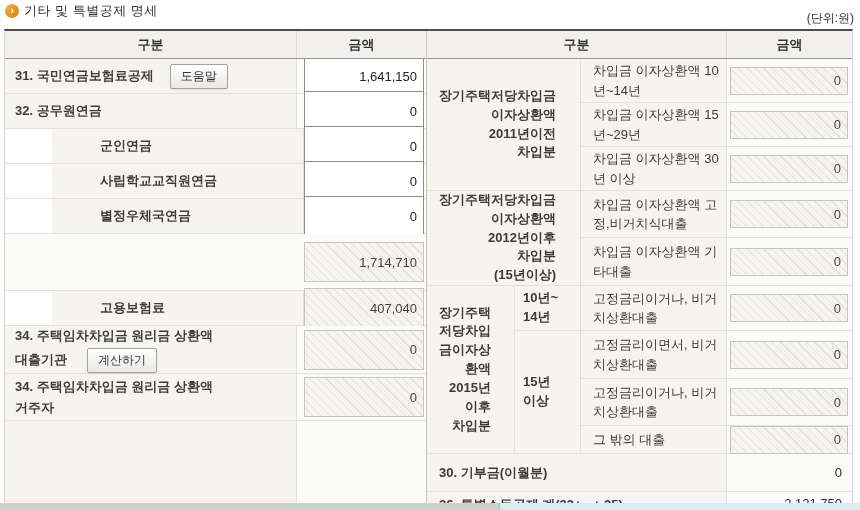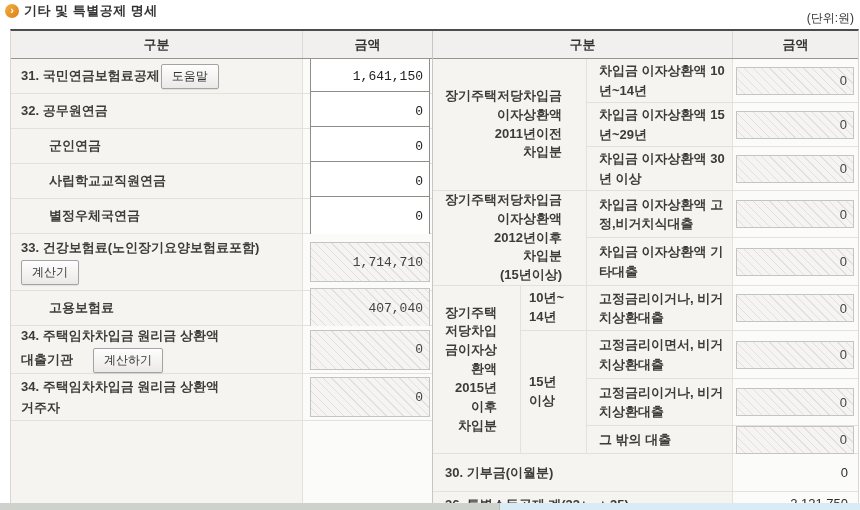--- a/index.html
+++ b/index.html
@@ -9,74 +9,74 @@
     font-size:13px; color:#3d3b38; background:#ffffff; position:relative;
   }
   
   .title-bar { position:absolute; top:2px; left:5px; right:6px;
     display:flex; justify-content:space-between; align-items:flex-start; }
   .title-left { display:flex; align-items:center; gap:5px; }
   .bullet { width:14px; height:14px; border-radius:50%;
     background:linear-gradient(135deg,#f2b13f,#dd7f1a);
     color:#fff; font-weight:bold; font-size:11px; line-height:13px;
     text-align:center; display:inline-block; }
-  .page-title { font-weight:bold; font-size:13px; color:#333; letter-spacing:0.5px; }
+  .page-title { font-weight:normal; font-size:13px; color:#333; letter-spacing:0.5px; }
   .unit-label { font-size:12px; color:#333; padding-top:8px; }
 
   
-  .tbl { position:absolute; left:10px; top:29px; width:849px; height:474px;
+  .tbl { position:absolute; left:4px; top:29px; width:849px; height:474px;
     border-top:2px solid #4c4c4c; border-left:1px solid #d9d6d2; border-right:1px solid #d9d6d2;
     display:flex; overflow:hidden; background:#fff; }
   .half { display:flex; flex-direction:column; overflow:hidden; }
   .half.left  { width:422px; border-right:1px solid #c9c6c2; }
   .half.right { flex:1; }
 
   .hdr { height:28px; flex:0 0 28px; display:flex; background:#f1f0ee;
     border-bottom:1px solid #98948f; font-weight:bold; color:#333; }
   .hdr .hcell { display:flex; align-items:center; justify-content:center; }
   .hdr .hcat-l { width:292px; border-right:1px solid #dcd9d5; }
   .hdr .hcat-r { width:300px; border-right:1px solid #dcd9d5; }
   .hdr .hamt { flex:1; }
 
   
   .lbody { display:flex; flex-direction:column; flex:1; overflow:hidden; }
   .lrow { display:flex; border-bottom:1px solid #e4e1dd; }
   .lrow.filler { flex:1; border-bottom:none; }
   .lcat { width:292px; background:#f5f4f1; border-right:1px solid #e4e1dd;
     padding-left:10px; display:flex; align-items:center; font-weight:bold; color:#3e3c39; }
-  .lcat.indent { padding-left:38px; }
+  .lcat.indent { padding-left:48px;margin-left:47px; }
   .lcat.multi { flex-direction:column; align-items:flex-start; justify-content:center; gap:3px; }
   .lcat .line { display:flex; align-items:center; gap:8px; }
   .lamt { flex:1; background:#fbfbf9; display:flex; align-items:center;
     justify-content:flex-end; padding-right:2px; }
 
   
   .inp { width:120px; height:28px; border:1px solid #8f8d8a; background:#fff;
     text-align:right; padding:0 6px; font-size:13px; color:#222;
     font-family:"Liberation Sans","DejaVu Sans",sans-serif; }
-  .inp.small { height:40px;font-family:Liberation Mono, monospace; }
+  .inp.small { height:40px; }
   .inp.ro { border:1px solid #c6c4c1; color:#45433f;
     background:repeating-linear-gradient(45deg,#f5f4f2 0px,#f5f4f2 5px,#e2e0dd 5px,#e2e0dd 6px); }
 
   .btn { border:1px solid #a3a3a3; background:linear-gradient(#fefefe,#ebe9e7);
-    padding:3px 10px; font-size:12px; color:#333; border-radius:2px; margin-left:1px;
+    padding:3px 10px; font-size:12px; color:#333; border-radius:2px; margin-left:16px;
     font-family:"Liberation Sans","DejaVu Sans",sans-serif; cursor:pointer;
     box-shadow:0 1px 1px rgba(0,0,0,0.08); }
 
   
   .rgrid { display:grid; flex:1; overflow:hidden;
     grid-template-columns:88px 66px 146px 1fr;
     grid-template-rows:44px 44px 44px 47px 48px 45px 48px 47px 28px 38px 35px; }
   .rcell { border-bottom:1px solid #e4e1dd; border-right:1px solid #e4e1dd; }
   .rgroup { background:#f5f4f1; display:flex; align-items:center;
     padding-left:12px; font-weight:bold; white-space:pre-line; line-height:1.45;text-align:right; }
   .rperiod { background:#f5f4f1; display:flex; align-items:center;
     padding-left:8px; font-weight:bold; white-space:pre-line; line-height:1.45; }
   .rsub { background:#f5f4f1; display:flex; align-items:center; padding:0 6px 0 12px;
-    font-weight:bold; word-break:break-all; line-height:1.5; }
+    font-weight:normal; word-break:break-all; line-height:1.5; }
   .ramt { background:#fbfbf9; display:flex; align-items:center;
     justify-content:flex-end; padding-right:4px; border-right:none; }
   .rsum-label { background:#f5f4f1; display:flex; align-items:center; padding-left:12px;
     font-weight:bold; grid-column:1/4; }
   .rsum-val { background:#fbfbf9; display:flex; align-items:center;
     justify-content:flex-end; padding-right:10px; border-right:none; color:#2e2c2a; }
   .top-align { align-items:flex-start; padding-top:4px; }
 
   
   .hscroll { position:absolute; left:0; bottom:0; width:860px; height:7px;
@@ -136,26 +136,20 @@
       </div>
 
       <div class="lrow" style="height:35px">
         <div class="lcat indent">별정우체국연금</div>
         <div class="lamt">
           <input class="inp small" value="0" style="">
         </div>
       </div>
 
       <div class="lrow" style="height:57px">
-        <div class="lcat multi">
-          <span>33. 건강보험료(노인장기요양보험료포함)</span>
-          <span class="line">
-              <button class="btn" style="margin-left:0">계산기</button>
-            </span>
-        </div>
         <div class="lamt">
           <input class="inp small ro" readonly="" value="1,714,710" style="">
         </div>
       </div>
 
       <div class="lrow" style="height:35px">
         <div class="lcat indent">고용보험료</div>
         <div class="lamt">
           <input class="inp small ro" readonly="" value="407,040" style="">
         </div>

